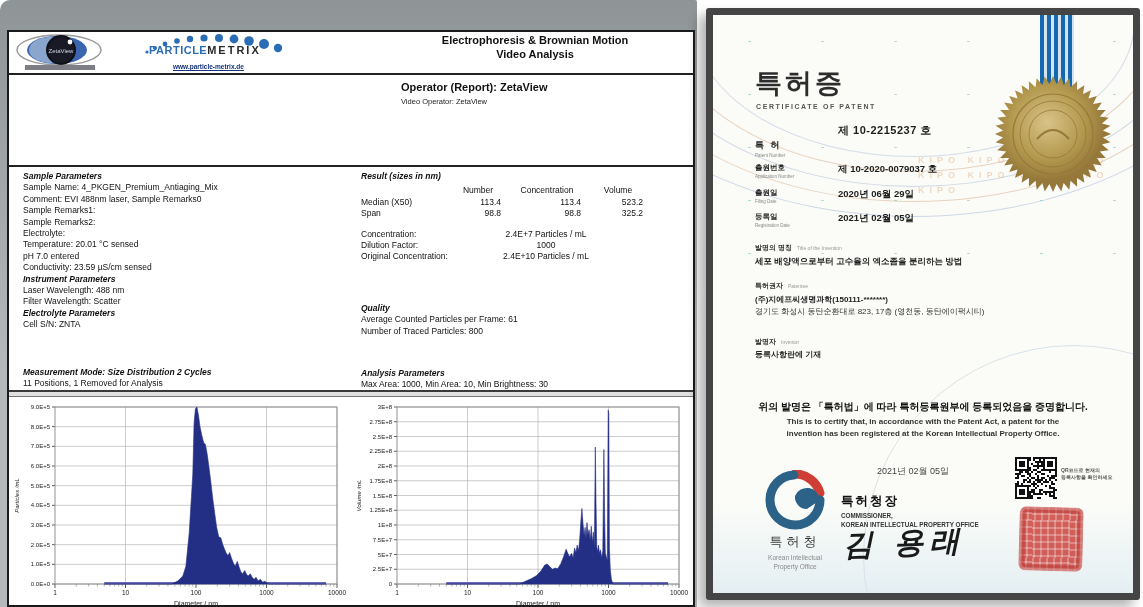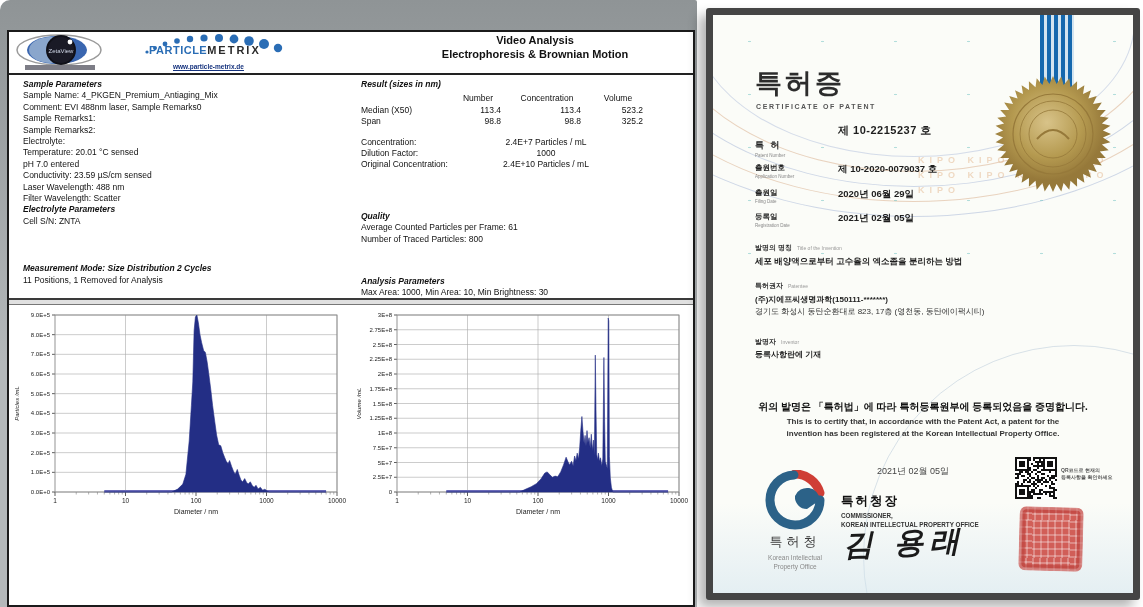--- a/index.html
+++ b/index.html
@@ -113,39 +113,44 @@
               <circle cx="93" cy="6" r="4.4"></circle>
               <circle cx="108" cy="8" r="4.8"></circle>
             <circle cx="123" cy="11" r="5"></circle>
               <circle cx="137" cy="15" r="4.2"></circle>
           </g>
         </svg>
         <span class="pm-text"><span class="pm-blue">PARTICLE</span><span class="pm-dark">METRIX</span></span>
         <span class="pm-url">www.particle-metrix.de</span>
       </span>
       <div class="rp-title">
+        <div>Electrophoresis &amp; Brownian Motion</div>
         <div>Video Analysis</div>
-        <div>Electrophoresis &amp; Brownian Motion</div>
       </div>
     </div>
 
+    <div class="rp-operator">
+      <div class="op-main">Operator (Report): ZetaView</div>
+      <div class="op-sub">Video Operator: ZetaView</div>
+    </div>
 
     <div class="rp-body">
       <div class="col-left">
         <div class="h">Sample Parameters</div>
         <div>
             <div>Sample Name: 4_PKGEN_Premium_Antiaging_Mix</div>
             <div>Comment: EVI 488nm laser, Sample Remarks0</div>
             <div>Sample Remarks1:</div>
             <div>Sample Remarks2:</div>
             <div>Electrolyte:</div>
             <div>Temperature: 20.01 °C sensed</div>
             <div>pH 7.0 entered</div>
             <div>Conductivity: 23.59 µS/cm sensed</div>
           </div>
+        <div class="h">Instrument Parameters</div>
         <div>
             <div>Laser Wavelength: 488 nm</div>
             <div>Filter Wavelength: Scatter</div>
           </div>
         <div class="h">Electrolyte Parameters</div>
         <div>
             <div>Cell S/N: ZNTA</div>
           </div>
         <div class="mm-block">
           <div class="h">Measurement Mode: Size Distribution 2 Cycles</div>

